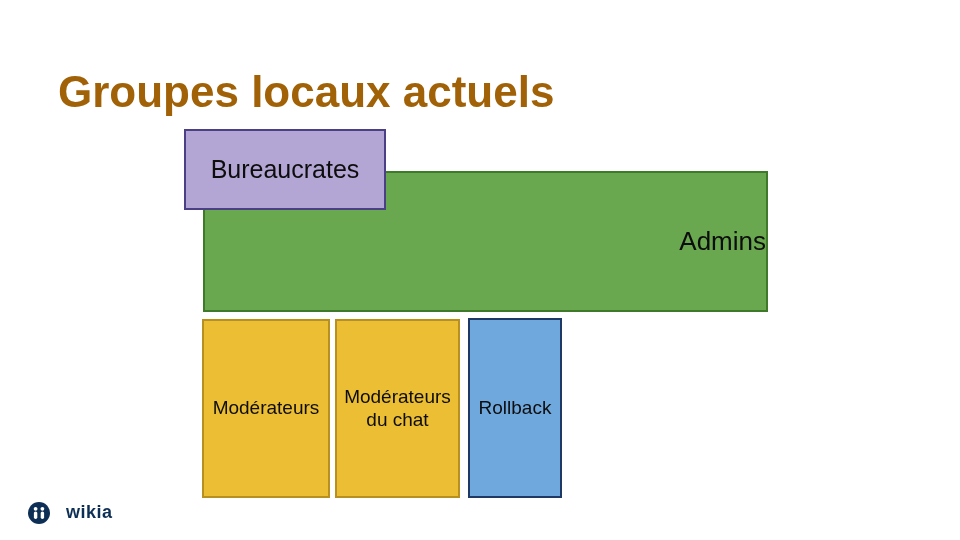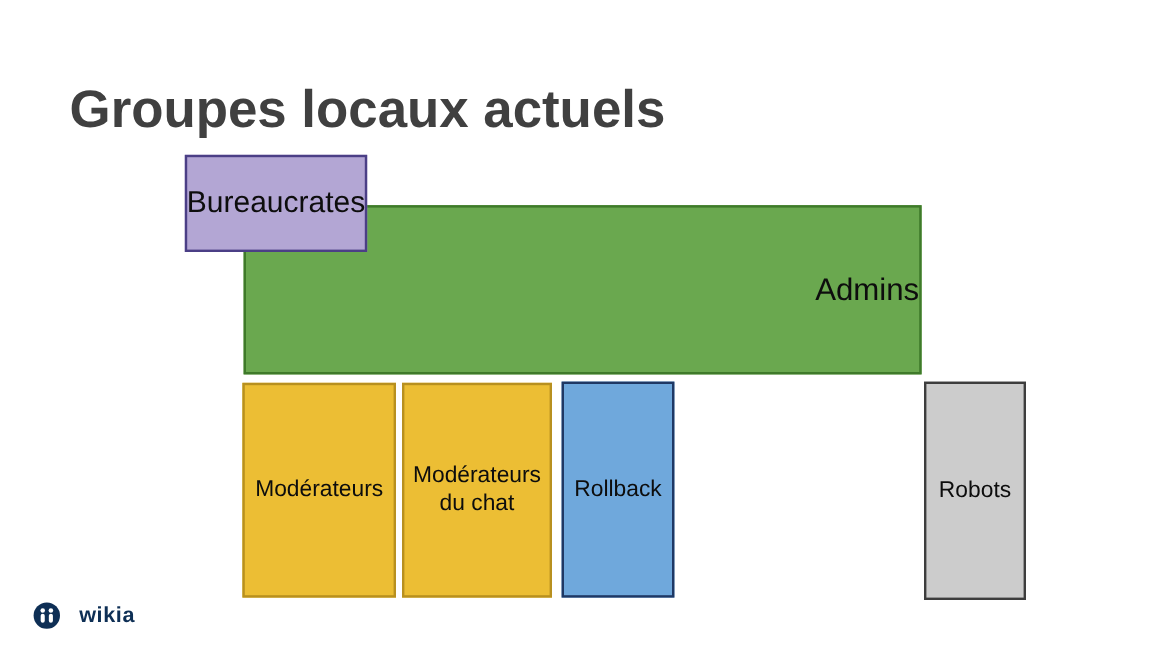--- a/index.html
+++ b/index.html
@@ -14,40 +14,40 @@
     height: 540px;
     background: #ffffff;
     overflow: hidden;
   }
   .slide-title {
     position: absolute;
     left: 58px;
     top: 38px;
     font-size: 44px;
     line-height: 1.15;
-    color: #404040;
+    color: #a16207;
     letter-spacing: 0;
     white-space: nowrap;
   }
   .group-box {
     position: absolute;
     border: 2px solid #000;
     box-sizing: border-box;
     display: flex;
     align-items: center;
     justify-content: center;
     text-align: center;
   }
   .group-label {
     color: #0d0d0d;
     white-space: pre-line;
     line-height: 1.18;
   }
   
-  .box-bureaucrates { left: 154px; top: 129px; width: 152px; height: 81px; z-index: 3; }
+  .box-bureaucrates { left: 184px; top: 129px; width: 202px; height: 81px; z-index: 3; }
   .box-admins       { left: 203px; top: 171px; width: 565px; height: 141px; z-index: 2; }
   .box-moderateurs  { left: 202px; top: 319px; width: 128px; height: 179px; z-index: 2; }
   .box-modchat      { left: 335px; top: 319px; width: 125px; height: 179px; z-index: 2; }
   .box-rollback     { left: 468px; top: 318px; width: 94px;  height: 180px; z-index: 2; }
   .box-robots       { left: 770px; top: 318px; width: 85px;  height: 182px; z-index: 2; }
 
   .label-lg  { font-size: 25px; }
   .label-xl  { font-size: 26px; }
   .label-md  { font-size: 19px; }
 
@@ -88,23 +88,20 @@
 
   <div class="group-box box-modchat" style="background: rgb(236, 190, 52); border-color: rgb(184, 144, 31);">
     <span class="group-label label-md">Modérateurs
 du chat</span>
   </div>
 
   <div class="group-box box-rollback" style="background: rgb(111, 168, 220); border-color: rgb(31, 56, 100);">
     <span class="group-label label-md">Rollback</span>
   </div>
 
-  <div class="group-box box-robots" style="background: rgb(204, 204, 204); border-color: rgb(61, 61, 61);">
-    <span class="group-label label-md">Robots</span>
-  </div>
 
   <div class="footer-logo">
     <span style="display:inline-flex;">
       <svg width="24" height="24" viewBox="0 0 24 24" aria-hidden="true">
         <circle cx="12" cy="12" r="11" class="logo-fill" fill="#0e2f55"></circle>
         <circle cx="8.6" cy="7.8" r="1.9" fill="#ffffff"></circle>
         <circle cx="15.4" cy="7.8" r="1.9" fill="#ffffff"></circle>
         <rect x="6.9" y="10.4" width="3.4" height="7.6" rx="1.7" fill="#ffffff"></rect>
         <rect x="13.7" y="10.4" width="3.4" height="7.6" rx="1.7" fill="#ffffff"></rect>
       </svg>

